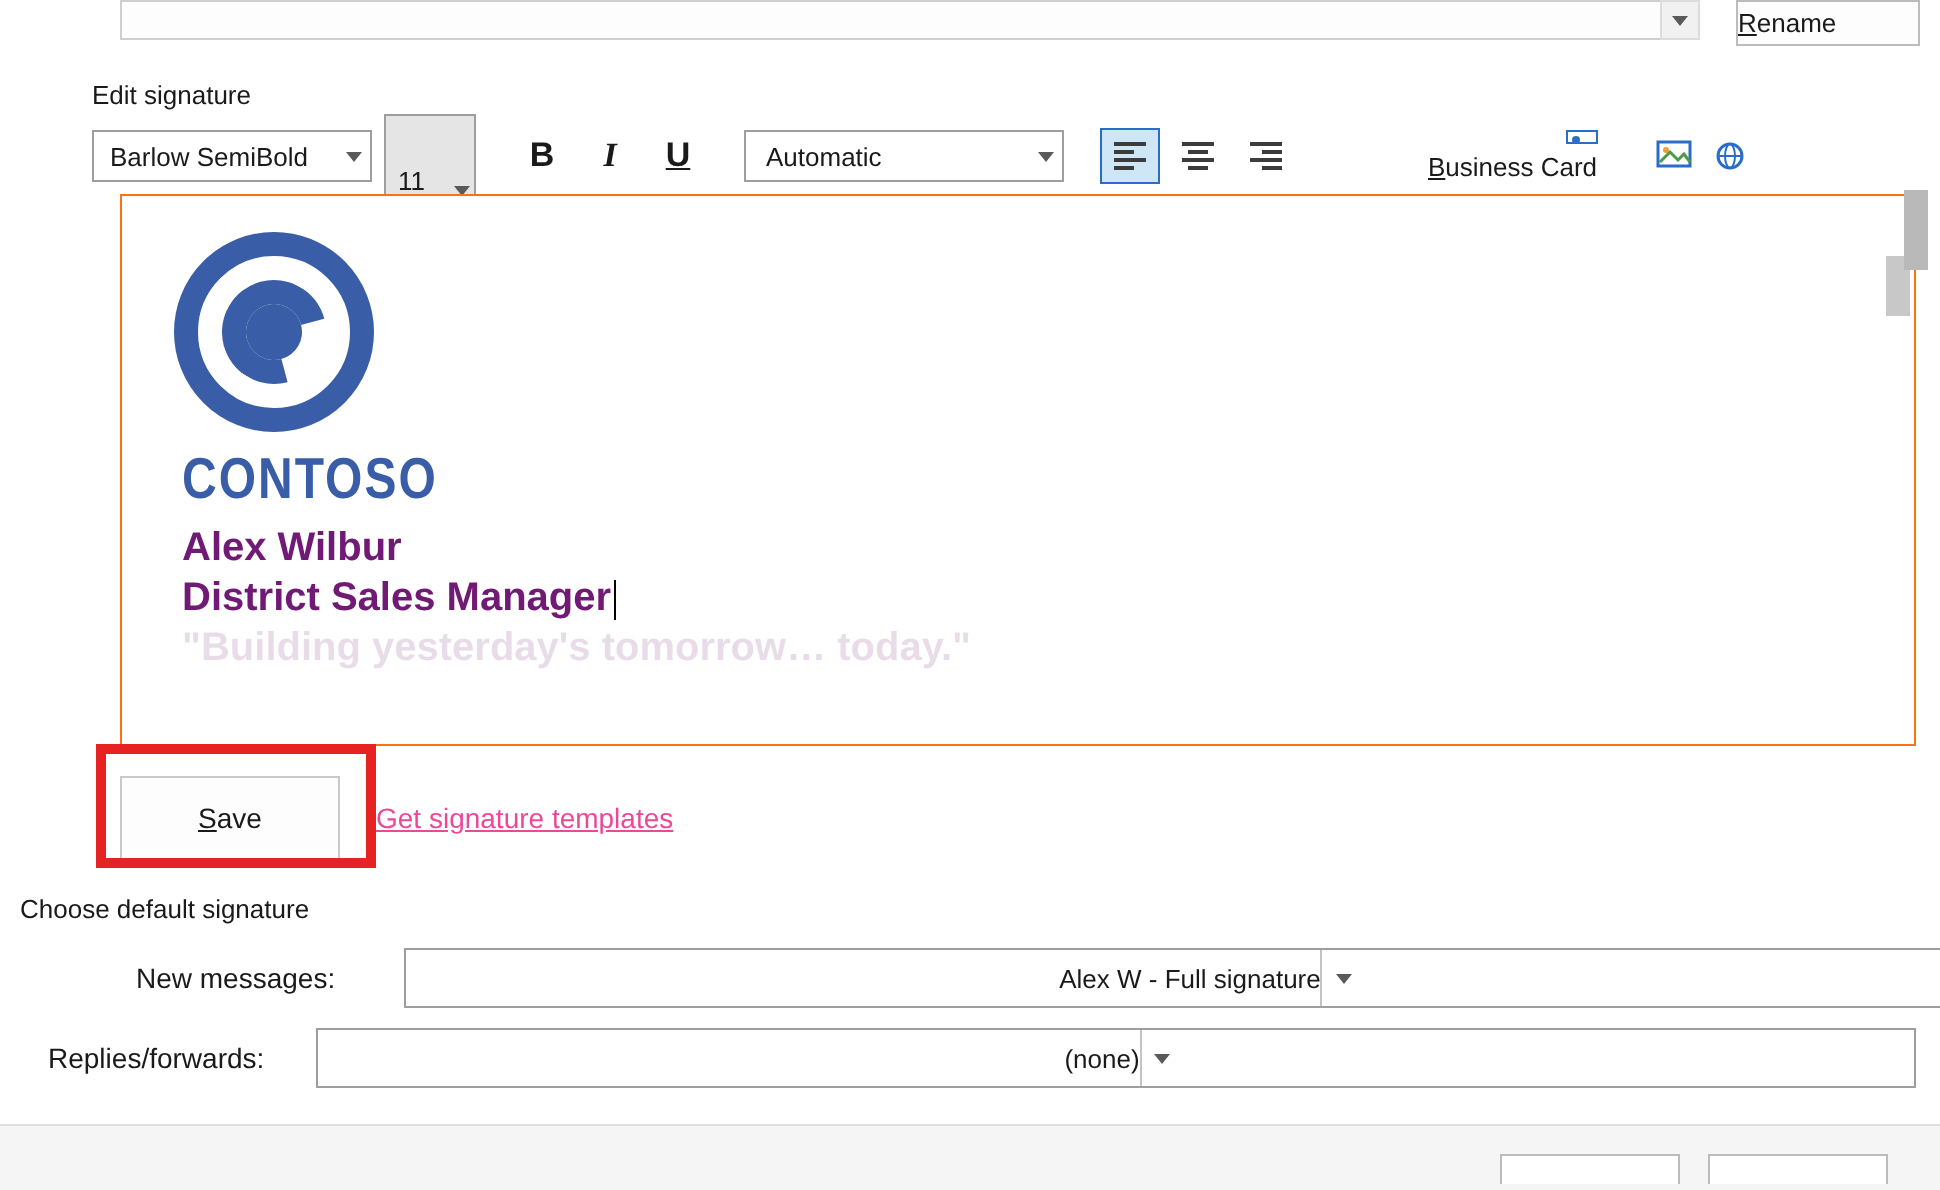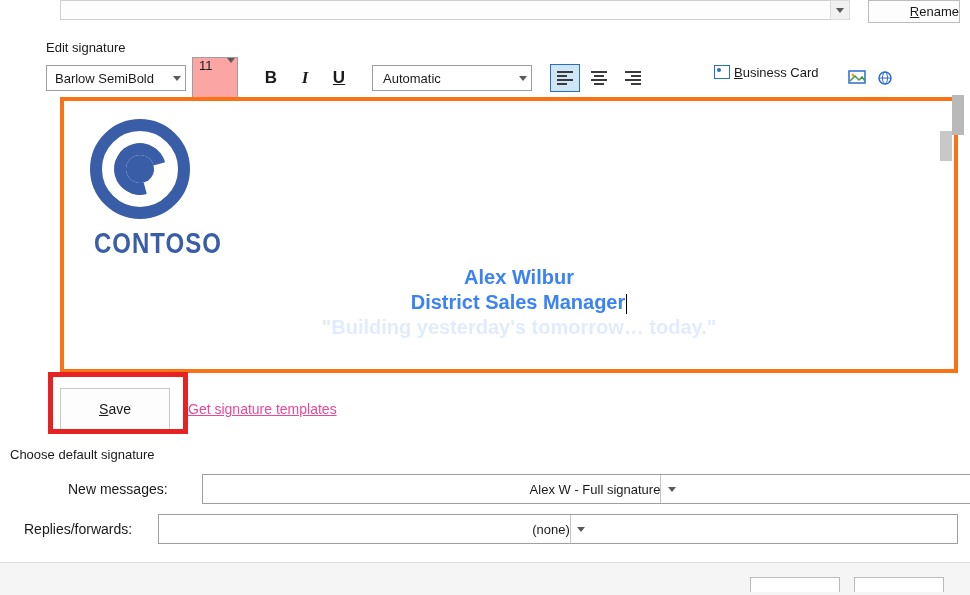--- a/index.html
+++ b/index.html
@@ -38,21 +38,21 @@
   .rename-btn {
     position: absolute;
     left: 868px;
     top: 0;
     width: 92px;
     height: 23px;
     border: 1px solid #bcbcbc;
     background: #fdfdfd;
     display: flex;
     align-items:center;
-    justify-content:flex-end;
+    justify-content:flex-start;
   }
   .section-label {
     position: absolute;
     left: 46px;
     top: 40px;
     font-size: 13px;
   }
   .toolbar {
     position: absolute;
     left: 46px;
@@ -70,23 +70,23 @@
     background: #fff;
     display: flex;
     align-items: center;
     justify-content: space-between;
     padding: 0 4px 0 8px;
   }
   .size-select {
     width: 46px;
     height: 42px;
     border: 1px solid #9e9e9e;
-    background: #fca5a5;
-    display: flex;
-    align-items: flex-start;
+    background: #e5e5e5;
+    display: flex;
+    align-items: flex-end;
     justify-content: space-between;
     padding: 0 2px 0 6px;
     margin-left: 2px;
   }
   .chev {
     border-left: 4px solid transparent;
     border-right: 4px solid transparent;
     border-top: 5px solid #5a5a5a;
     width: 0; height: 0;
   }
@@ -130,23 +130,24 @@
     gap: 2px;
     align-items: flex-start;
   }
   .align-lines.center { align-items: center; }
   .align-lines.right { align-items: flex-end; }
   .al-long { width: 16px; height: 2px; background: #3b3b3b; }
   .al-short { width: 10px; height: 2px; background: #3b3b3b; }
   .biz-card-btn {
     height: 26px;
     display: flex;
-    align-items:flex-start;
+    align-items:flex-end;
     gap: 4px;
     padding: 0 8px;
+    flex-direction: column;
   }
   .biz-icon {
     width: 16px; height: 14px;
     border: 1.5px solid #2a6dc9;
     position: relative;
   }
   .biz-icon::before {
     content: "";
     position: absolute;
     left: 2px; top: 2px;
@@ -157,21 +158,21 @@
   .small-icon-btn {
     width: 24px; height: 24px;
     display:flex; align-items:center; justify-content:center;
   }
   .editor-frame {
     position: absolute;
     left: 60px;
     top: 97px;
     width: 898px;
     height: 276px;
-    border: 4px solid #f97316;
+    border: 1px solid #f97316;
     background: #ffffff;
     overflow: hidden;
   }
   .editor-content {
     padding: 18px 10px 10px 30px;
   }
   .logo {
     width: 120px;
     margin-bottom: 10px;
   }
@@ -207,22 +208,21 @@
     letter-spacing: 1px;
     margin-top: 8px;
     transform: scaleY(1.2);
     transform-origin: top;
   }
   .sig-line {
     font-family: Arial, sans-serif;
     font-size: 20px;
     font-weight: 600;
     line-height: 1.25;
-    color: #3b82f6;
-    text-align: center;
+    color: #701a75;
   }
   .cursor-line::after {
     content: "";
     display: inline-block;
     width: 1px;
     height: 20px;
     background: #000;
     vertical-align: middle;
     margin-left: 1px;
   }

